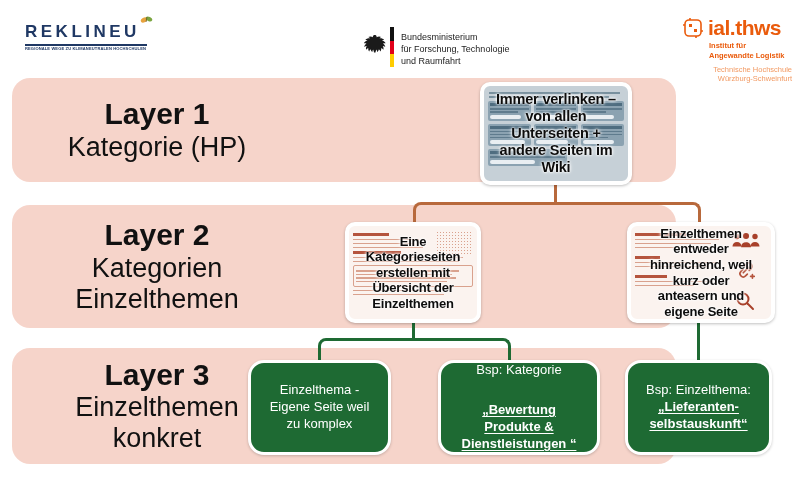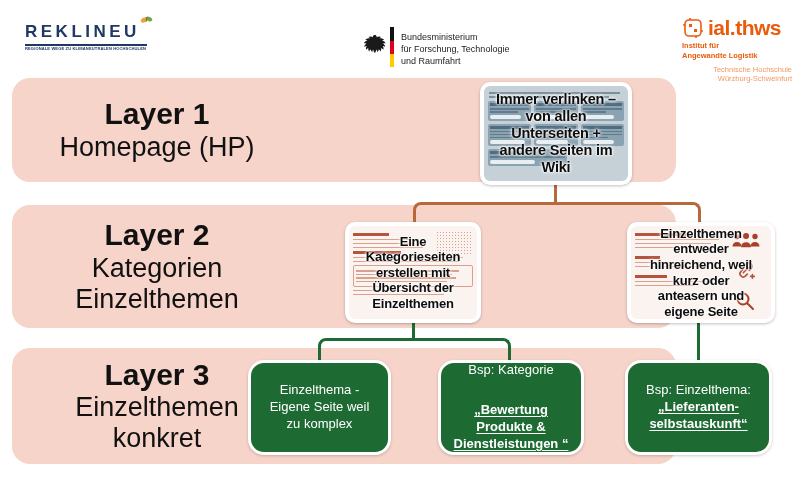--- a/index.html
+++ b/index.html
@@ -24,21 +24,21 @@
 
   .logo-ministry{position:absolute;left:362px;top:27px;display:flex;align-items:flex-start;}
   .eagle{width:24px;height:28px;margin-top:3px;}
   .flag-stripe{width:4px;height:40px;margin:0 7px 0 4px;background:linear-gradient(#111 0 34%,var(--flag-red) 34% 67%,var(--flag-gold) 67% 100%);}
   .ministry-text{font-size:9px;line-height:1.35;color:#1d1d1d;padding-top:4px;}
 
   .logo-ial{position:absolute;left:682px;top:16px;width:110px;}
   .ial-top{display:flex;align-items:center;}
   .ial-icon{width:22px;height:22px;margin-right:4px;}
   .ial-word{font-size:21px;font-weight:700;color:var(--ial-orange);letter-spacing:-0.5px;}
-  .ial-institute{margin-top:1px;font-size:7.5px;font-weight:700;color:var(--ial-orange);line-height:1.3;}
+  .ial-institute{margin-left:27px;margin-top:1px;font-size:7.5px;font-weight:700;color:var(--ial-orange);line-height:1.3;}
   .ial-university{margin-left:27px;margin-top:4px;font-size:7.5px;color:var(--ial-orange-light);line-height:1.3;text-align:right;}
 
   
   .layer-row{position:absolute;left:12px;width:664px;background:var(--pink);border-radius:18px;}
   .row1{top:78px;height:104px;}
   .row2{top:205px;height:123px;}
   .row3{top:348px;height:116px;}
   .layer-label{position:absolute;left:20px;top:0;bottom:0;width:250px;display:flex;flex-direction:column;justify-content:center;text-align:center;color:#111;}
   .layer-title{font-size:30px;font-weight:700;line-height:1.15;}
   .layer-sub{font-size:27px;line-height:1.15;}
@@ -69,21 +69,21 @@
   .r-speckle{position:absolute;right:5px;top:5px;width:36px;height:24px;
     background-image:radial-gradient(var(--mini-red-light) .6px, transparent .7px);background-size:3px 3px;}
   .r-box{border:1px solid var(--mini-red-light);border-radius:2px;padding:2px;margin-top:3px;}
   .l2b-icons{position:absolute;right:5px;top:6px;width:40px;display:flex;flex-direction:column;align-items:center;gap:9px;}
 
   
   .leaf{position:absolute;top:360px;height:95px;background:var(--green);border:3px solid #fff;border-radius:16px;
     display:flex;flex-direction:column;align-items:center;justify-content:center;text-align:center;
     color:#fff;font-size:13px;line-height:1.3;box-shadow:0 1px 3px rgba(0,0,0,.2);padding:4px;}
   .leaf1{left:248px;width:143px;}
-  .leaf2{left:438px;width:146px;gap:23px;}
+  .leaf2{left:438px;width:162px;gap:23px;}
   .leaf3{left:625px;width:147px;}
   .leaf-emph{font-weight:700;text-decoration:underline;text-underline-offset:2px;}
 
   
   .conn{position:absolute;}
   .stem-orange{left:554px;top:184px;width:3px;height:19px;background:var(--orange);}
   .fork-orange{left:413px;top:202px;width:288px;height:21px;border:3px solid var(--orange);border-bottom:none;border-radius:8px 8px 0 0;}
   .stem-green{left:412px;top:321px;width:3px;height:18px;background:var(--green);}
   .fork-green{left:318px;top:338px;width:193px;height:23px;border:3px solid var(--green);border-bottom:none;border-radius:8px 8px 0 0;}
   .line-green-right{left:697px;top:321px;width:3px;height:40px;background:var(--green);}
@@ -129,21 +129,21 @@
     </div>
     <div class="ial-institute pre">Institut für
 Angewandte Logistik</div>
     <div class="ial-university pre">Technische Hochschule
 Würzburg-Schweinfurt</div>
   </div>
 
   <div class="layer-row row1">
     <div class="layer-label">
       <div class="layer-title">Layer 1</div>
-      <div class="layer-sub pre">Homepage (HP)</div>
+      <div class="layer-sub pre">Kategorie (HP)</div>
     </div>
   </div>
 
   <div class="layer-row row2">
     <div class="layer-label">
       <div class="layer-title">Layer 2</div>
       <div class="layer-sub pre">Kategorien
 Einzelthemen</div>
     </div>
   </div>

